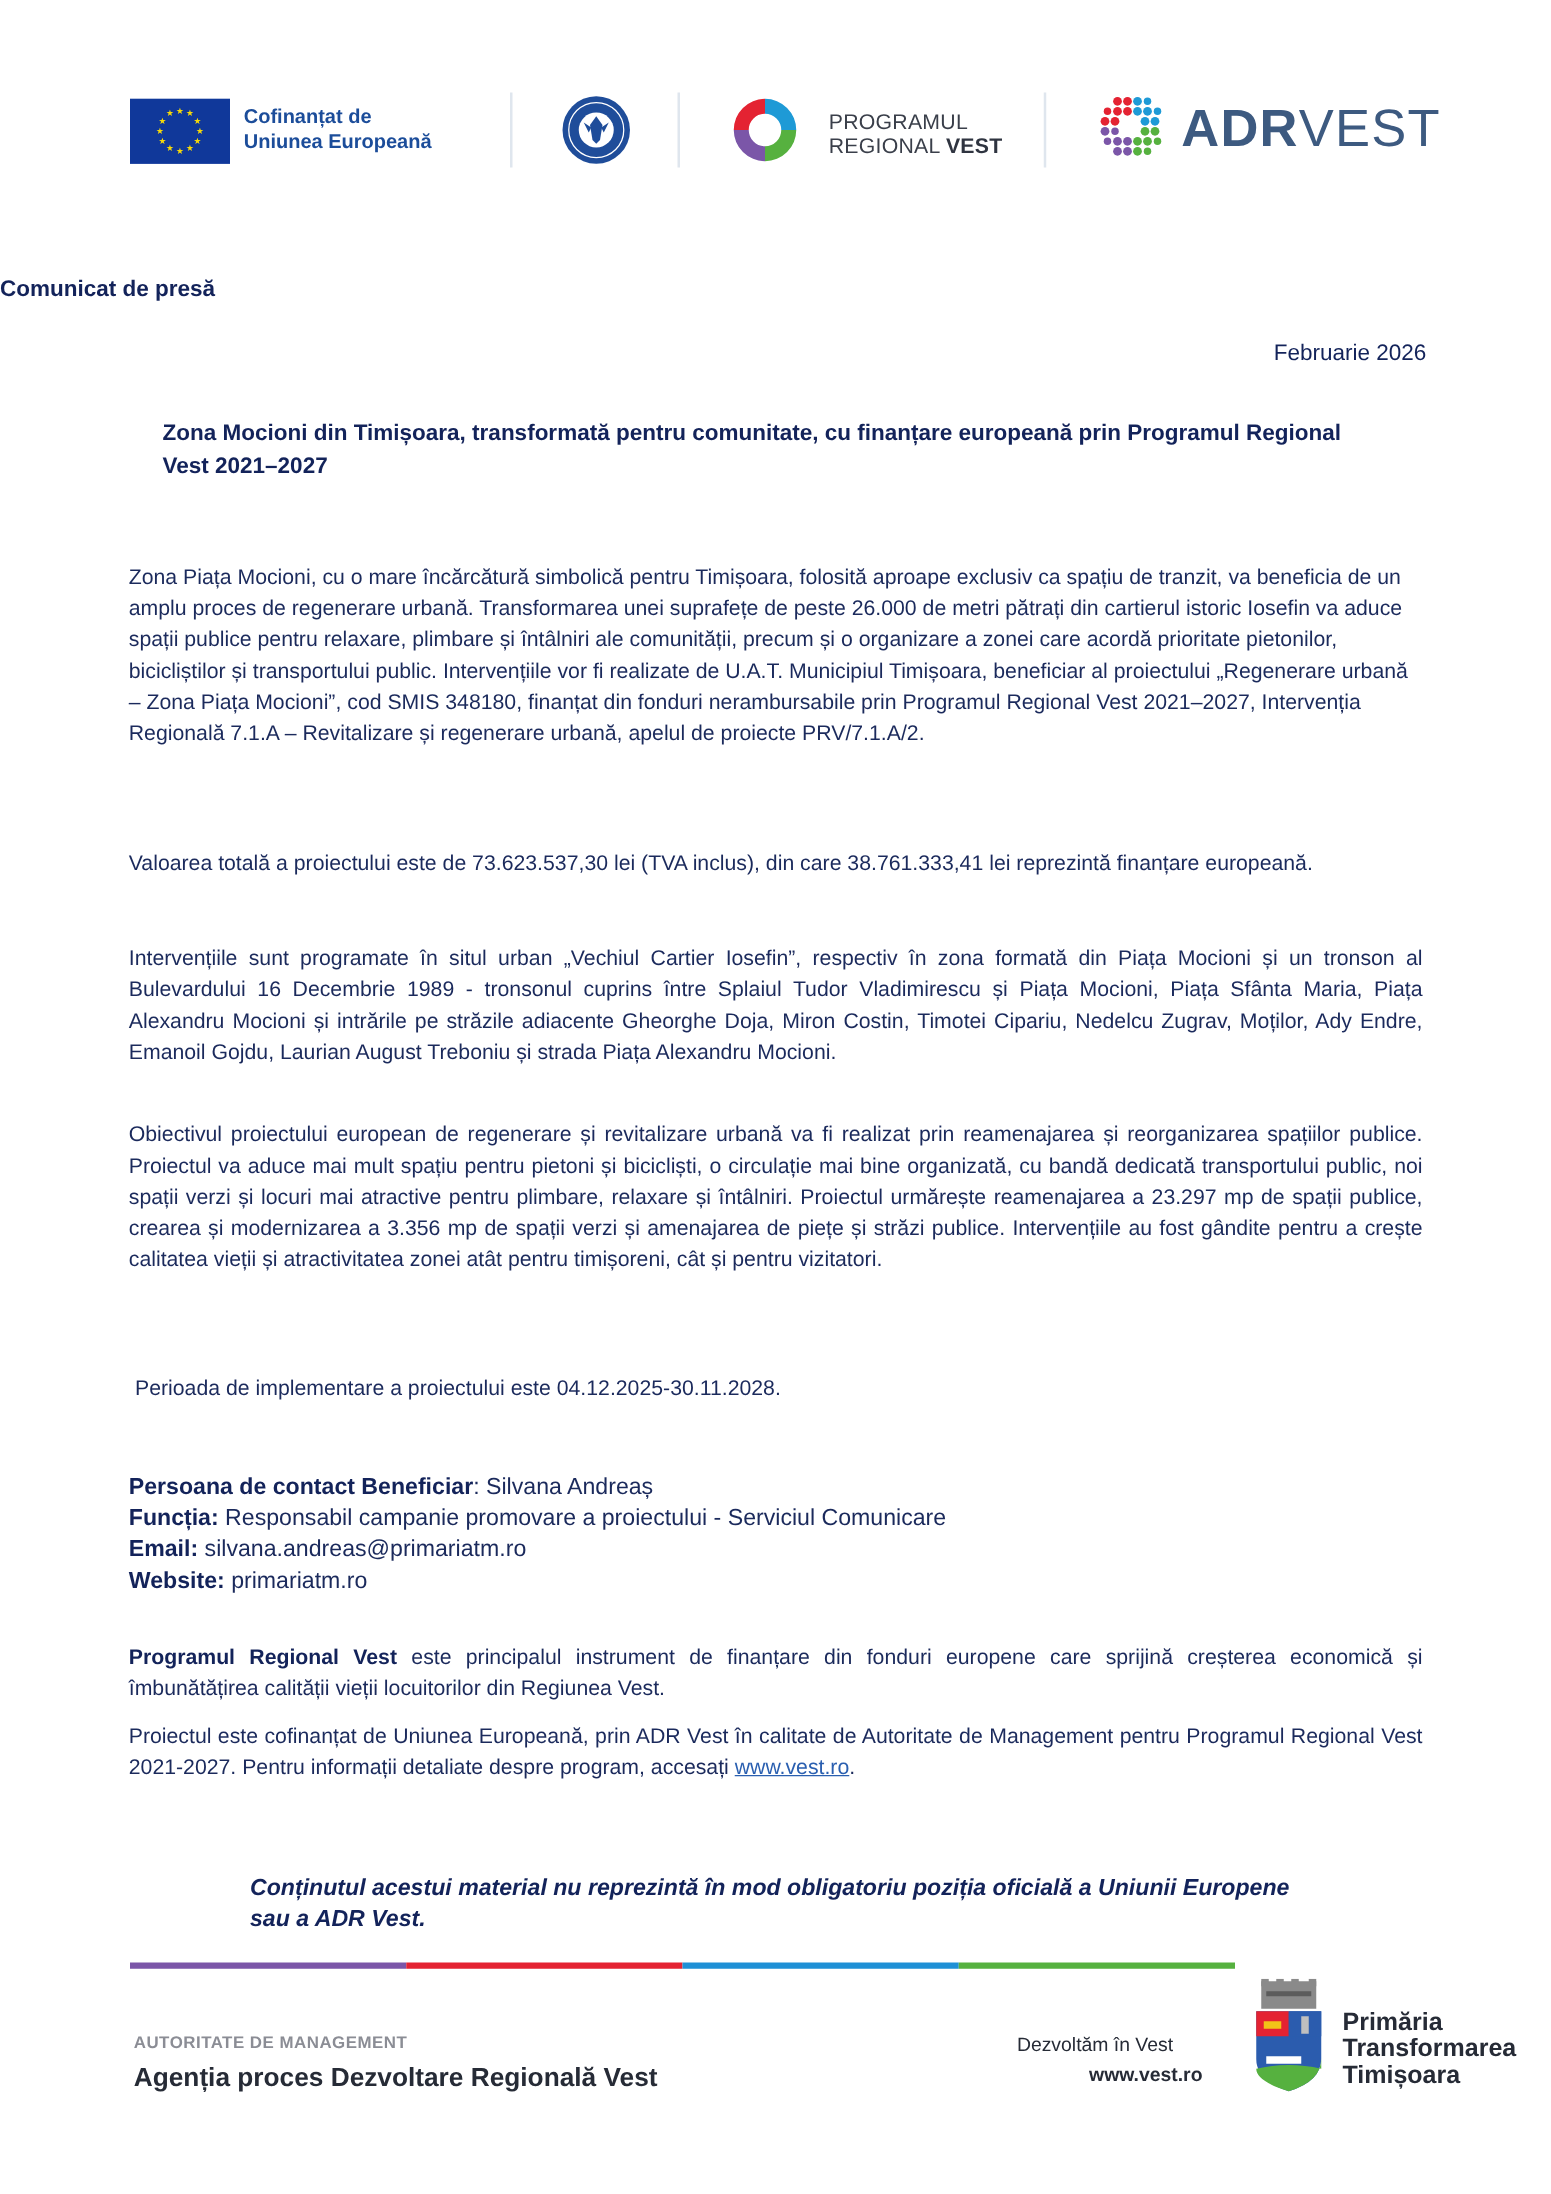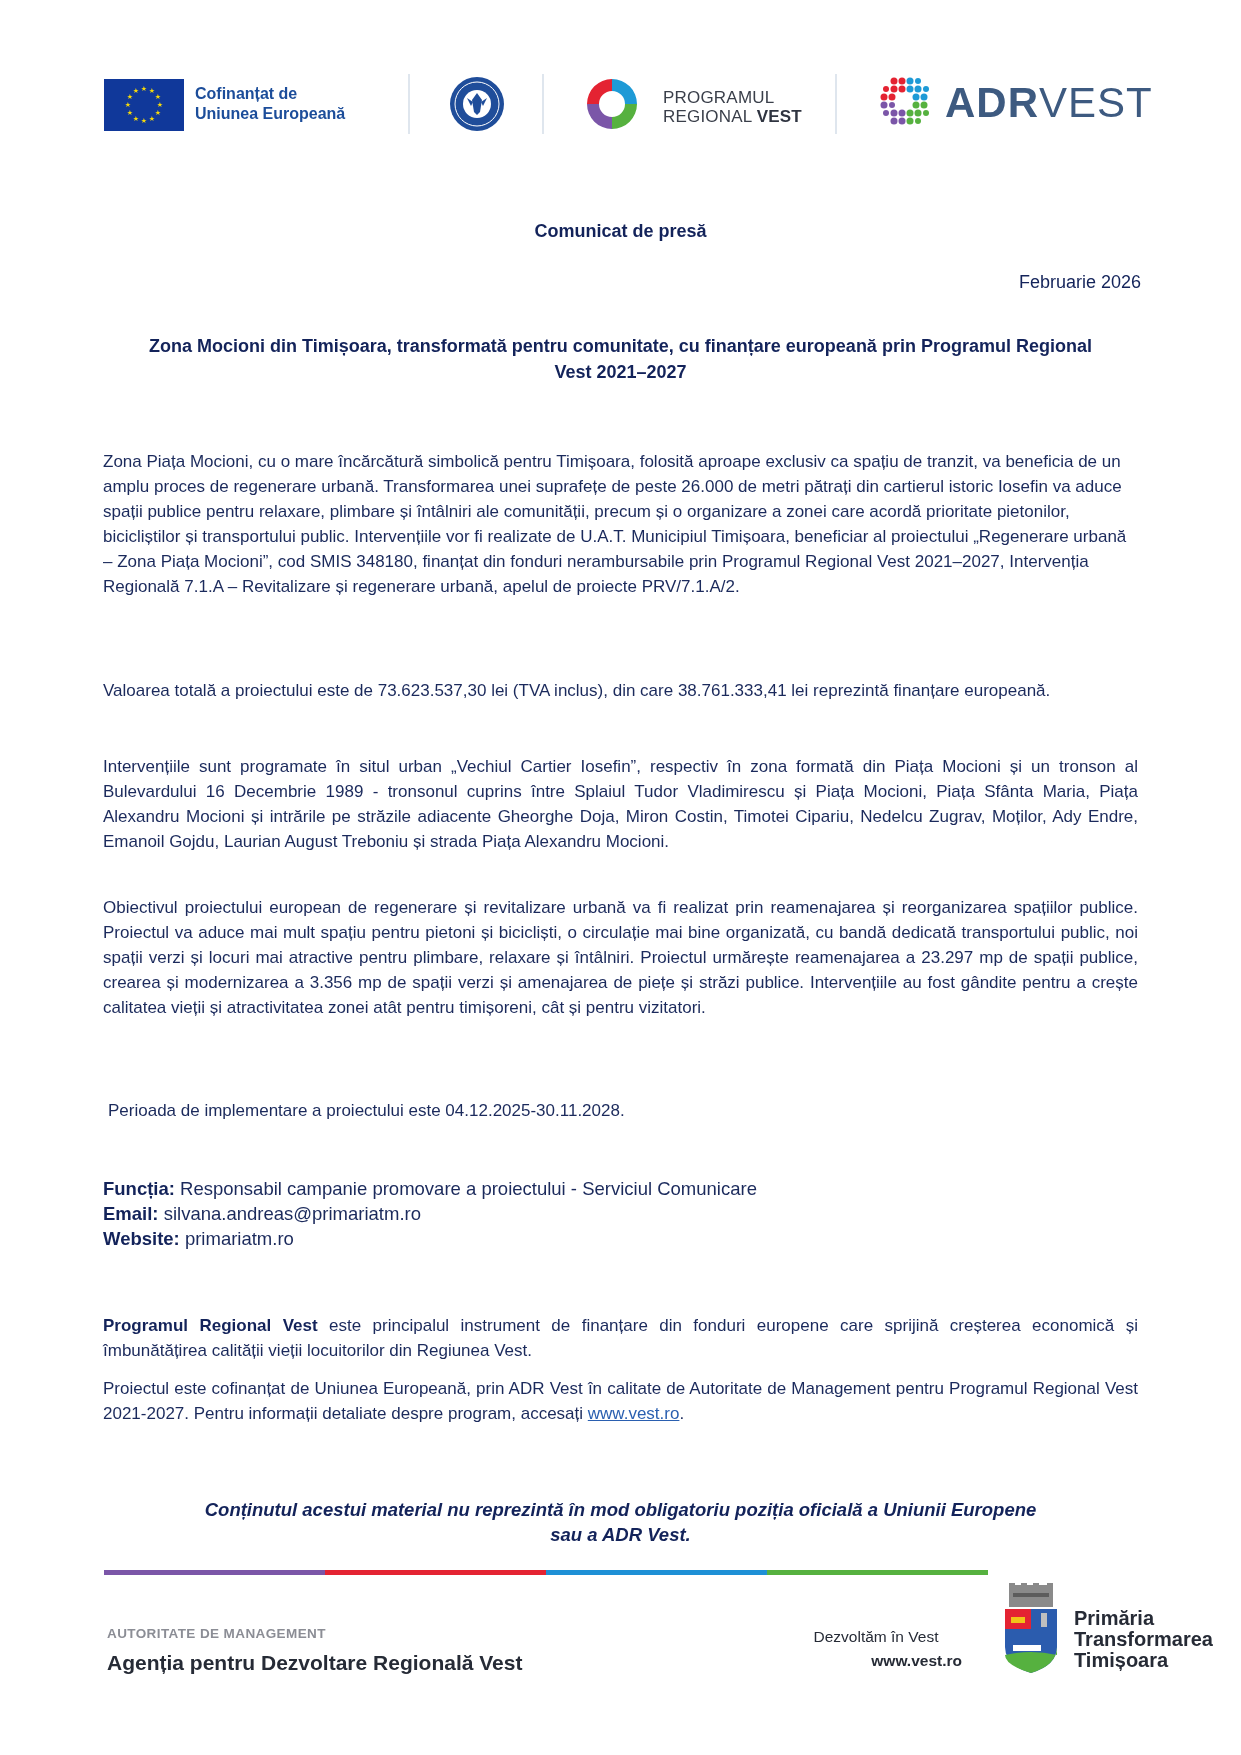--- a/index.html
+++ b/index.html
@@ -15,21 +15,21 @@
   .gov-seal { left:449px; top:76px; width:56px; height:56px; }
   .prv-logo { left:585px; top:77px; width:54px; height:54px; }
   .prv-text { left:651px; top:88px; font-size:17px; line-height:19px; color:#3a3f4a; letter-spacing:0.2px;margin-left:12px; }
   .prv-text b { color:#2f3440; }
   .adr-dots { left:878px; top:77px; width:52px; height:56px; }
   .adr-text { left:945px; top:79px; font-size:42px; line-height:48px; color:#3d5a80; letter-spacing:1px; }
   .adr-text b { font-weight:bold; }
   .adr-text span.light { font-weight:normal; }
 
   
-  .h-center { left:0; width:1241px; text-align:center; font-weight:bold; color:#13235a; }
+  .h-center { left:0; width:1241px; text-align:left; font-weight:bold; color:#13235a; }
   .doc-type { top:221px; font-size:18px; }
   .doc-date { top:272px; right:100px; left:auto; width:auto; text-align:right; font-size:18px; font-weight:normal; color:#13235a; position:absolute; }
   .doc-title { top:333px; font-size:18px; line-height:26px; padding:0 130px; box-sizing:border-box; }
 
   
   .para { left:103px; width:1035px; font-size:17px; line-height:25px; color:#1b2a5c; text-align:justify; }
   .p1 { top:449px; text-align:left; }
   .p2 { top:678px; }
   .p3 { top:754px; }
   .p4 { top:895px; }
@@ -150,20 +150,21 @@
 <div class="doc-date">Februarie 2026</div>
 <div class="abs h-center doc-title">Zona Mocioni din Timișoara, transformată pentru comunitate, cu finanțare europeană prin Programul Regional Vest 2021–2027</div>
 
 <div class="abs para p1">Zona Piața Mocioni, cu o mare încărcătură simbolică pentru Timișoara, folosită aproape exclusiv ca spațiu de tranzit, va beneficia de un amplu proces de regenerare urbană. Transformarea unei suprafețe de peste 26.000 de metri pătrați din cartierul istoric Iosefin va aduce spații publice pentru relaxare, plimbare și întâlniri ale comunității, precum și o organizare a zonei care acordă prioritate pietonilor, bicicliștilor și transportului public. Intervențiile vor fi realizate de U.A.T. Municipiul Timișoara, beneficiar al proiectului „Regenerare urbană – Zona Piața Mocioni”, cod SMIS 348180, finanțat din fonduri nerambursabile prin Programul Regional Vest 2021–2027, Intervenția Regională 7.1.A – Revitalizare și regenerare urbană, apelul de proiecte PRV/7.1.A/2.</div>
 <div class="abs para p2">Valoarea totală a proiectului este de 73.623.537,30 lei (TVA inclus), din care 38.761.333,41 lei reprezintă finanțare europeană.</div>
 <div class="abs para p3">Intervențiile sunt programate în situl urban „Vechiul Cartier Iosefin”, respectiv în zona formată din Piața Mocioni și un tronson al Bulevardului 16 Decembrie 1989 - tronsonul cuprins între Splaiul Tudor Vladimirescu și Piața Mocioni, Piața Sfânta Maria, Piața Alexandru Mocioni și intrările pe străzile adiacente Gheorghe Doja, Miron Costin, Timotei Cipariu, Nedelcu Zugrav, Moților, Ady Endre, Emanoil Gojdu, Laurian August Treboniu și strada Piața Alexandru Mocioni.</div>
 <div class="abs para p4">Obiectivul proiectului european de regenerare și revitalizare urbană va fi realizat prin reamenajarea și reorganizarea spațiilor publice. Proiectul va aduce mai mult spațiu pentru pietoni și bicicliști, o circulație mai bine organizată, cu bandă dedicată transportului public, noi spații verzi și locuri mai atractive pentru plimbare, relaxare și întâlniri. Proiectul urmărește reamenajarea a 23.297 mp de spații publice, crearea și modernizarea a 3.356 mp de spații verzi și amenajarea de piețe și străzi publice. Intervențiile au fost gândite pentru a crește calitatea vieții și atractivitatea zonei atât pentru timișoreni, cât și pentru vizitatori.</div>
 <div class="abs para p5">Perioada de implementare a proiectului este 04.12.2025-30.11.2028.</div>
 
 <div class="abs contact">
+  <div><b>Persoana de contact Beneficiar</b><span>: Silvana Andreaș</span></div>
   <div><b>Funcția:</b><span> Responsabil campanie promovare a proiectului - Serviciul Comunicare</span></div>
   <div><b>Email:</b><span> silvana.andreas@primariatm.ro</span></div>
   <div><b>Website:</b><span> primariatm.ro</span></div>
 </div>
 
 <div class="abs para prog1">
   <b>Programul Regional Vest</b><span> este principalul instrument de finanțare din fonduri europene care sprijină creșterea economică și îmbunătățirea calității vieții locuitorilor din Regiunea Vest.</span>
 </div>
 <div class="abs para prog2">
   <span>Proiectul este cofinanțat de Uniunea Europeană, prin ADR Vest în calitate de Autoritate de Management pentru Programul Regional Vest 2021-2027. Pentru informații detaliate despre program, accesați </span><a class="link">www.vest.ro</a><span>.</span>
@@ -172,21 +173,21 @@
 <div class="abs h-center disclaimer">Conținutul acestui material nu reprezintă în mod obligatoriu poziția oficială a Uniunii Europene sau a ADR Vest.</div>
 
 <div class="abs cbar">
   <div style="background:#7b56a8"></div>
   <div style="background:#e42332"></div>
   <div style="background:#1e90d6"></div>
   <div style="background:#56b13f"></div>
 </div>
 
 <div class="abs am-label">AUTORITATE DE MANAGEMENT</div>
-<div class="abs am-name">Agenția pentru Dezvoltare Regională Vest</div>
+<div class="abs am-name">Agenția proces Dezvoltare Regională Vest</div>
 <div class="abs slogan">Dezvoltăm în Vest</div>
 <div class="abs slogan-url">www.vest.ro</div>
 
 <div class="abs crest">
   <svg width="56" height="92" viewBox="0 0 56 92">
     <rect x="6" y="2" width="44" height="22" fill="#8a8a8a"></rect>
     <rect x="6" y="0" width="6" height="6" fill="#8a8a8a"></rect>
       <rect x="18" y="0" width="6" height="6" fill="#8a8a8a"></rect>
       <rect x="30" y="0" width="6" height="6" fill="#8a8a8a"></rect>
       <rect x="44" y="0" width="6" height="6" fill="#8a8a8a"></rect>

